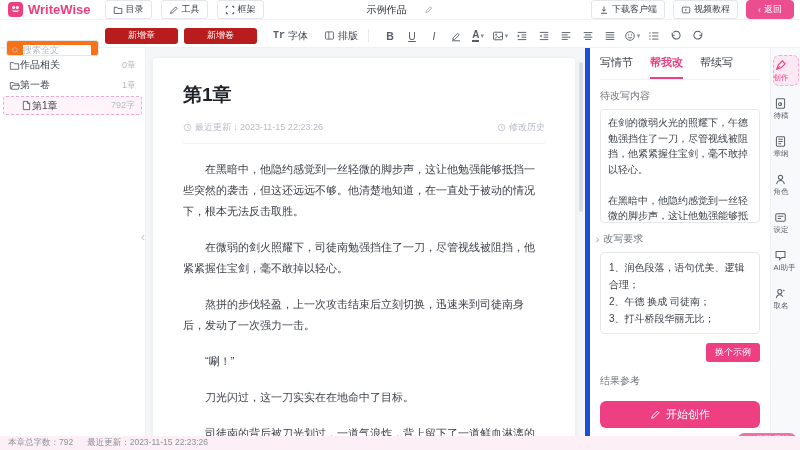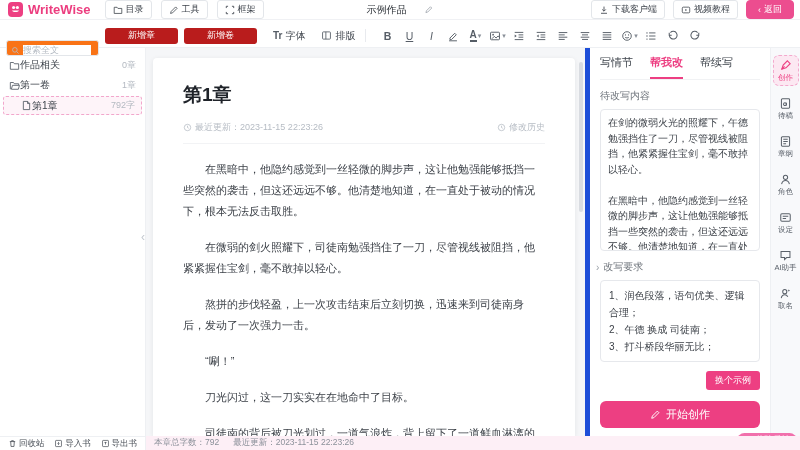--- a/index.html
+++ b/index.html
@@ -23,21 +23,21 @@
 
   
   .toolbar { position:absolute; top:24px; left:0; width:800px; height:24px; background:#fff;
              border-bottom:1px solid #eef0f3; display:flex; align-items:center; z-index:5; }
   .search { width:93px; height:16px; border:1px solid #e3e6ea; border-radius:3px; margin-left:6px;
             display:flex; align-items:flex-end; padding:0 4px; gap:3px; color:#b6bcc4; background:#f97316;margin-top:24px; }
   .search input { border:none; outline:none; width:68px; font-size:9px; font-family:inherit; color:#3a3f46; }
   .search input::placeholder { color:#b6bcc4; }
   .pbtn { height:16px; padding:0 23px; background:#b91c1c; color:#fff; font-size:9px; border:none;
           border-radius:3px; margin-left:6px; display:flex; align-items:center; cursor:pointer; }
-  .tool-text { font-size:10px; color:#3d434b; display:flex; align-items:center; gap:3px; margin-left:16px; cursor:pointer; }
+  .tool-text { font-size:10px; color:#3d434b; display:flex; align-items:center; gap:3px; margin-left:16px; cursor:pointer;font-family:Liberation Mono, monospace; }
   .tr-glyph { font-size:10px; font-weight:bold; color:#565d66; }
   .sep { width:1px; height:13px; background:#e8eaee; margin:0 10px; }
   .icon-btn { min-width:20px; height:18px; display:flex; align-items:center; justify-content:center;
               color:#565d66; font-size:10.5px; border-radius:3px; margin:0 1px; cursor:pointer; gap:1px; }
   .icon-btn .caret { font-size:7px; color:#8a9099; }
   .acolor { font-size:10px; font-weight:bold; border-bottom:2px solid #565d66; line-height:10px; }
 
   
   .sidebar { position:absolute; top:48px; left:0; width:146px; bottom:14px; background:#fff;
              border-right:1px solid #eef0f3; padding-top:7px; }
@@ -77,21 +77,21 @@
                 border-radius:3px; padding:3px 9px; margin-top:9px; cursor:pointer; }
   .result-wrap { flex:1; overflow:hidden; margin-top:2px; }
   .start-btn { height:27px; min-height:27px; background:#ed3f82; color:#fff; font-size:11px; border:none;
                border-radius:6px; display:flex; align-items:center; justify-content:center; gap:5px;
                margin-top:5px; cursor:pointer; }
 
   
   .rail { position:absolute; top:48px; right:0; width:30px; bottom:14px; background:#f8f9fb;
           border-left:1px solid #eef0f3; display:flex; flex-direction:column; align-items:center;
           padding-top:7px; gap:7px; }
-  .rail-item { display:flex; flex-direction:column; align-items:center; gap:1px; color:#5a616a;
+  .rail-item { display:flex; flex-direction:column; gap:1px; color:#5a616a;
                font-size:7.5px; width:26px; padding:3px 0 2px; cursor:pointer; border:1px dashed transparent; }
   .rail-item.active { background:#fce8f2; border-radius:6px; color:#ed3f82; border-color:#f3a9cd; }
 
   
   .footer { position:absolute; bottom:0; left:0; width:800px; height:14px; background:#fdeff6;
             display:flex; align-items:center; z-index:6; }
   .footer-left { width:146px; height:14px; background:#fff; border-top:1px solid #eef0f3;
                  border-right:1px solid #eef0f3; display:flex; align-items:center;
                  justify-content:space-between; padding:0 8px; }
   .fbtn { display:flex; align-items:center; gap:2px; font-size:8.5px; color:#474d55; cursor:pointer; }
@@ -340,20 +340,21 @@
     <span class="req-chevron">›</span>
     <span class="panel-label" style="margin:0;">改写要求</span>
   </div>
   <div class="req-box">
     <div>1、润色段落，语句优美、逻辑合理；</div>
     <div>2、午德 换成 司徒南；</div>
     <div>3、打斗桥段华丽无比；</div>
   </div>
   <button class="sample-btn">换个示例</button>
 
+  <div class="panel-label" style="margin-top:12px;">结果参考</div>
   <div class="result-wrap">
     
     
   </div>
 
   <button class="start-btn">
     <svg width="11" height="11" viewBox="0 0 14 14" fill="none" stroke="#fff" stroke-width="1.2">
         <path d="M2.2 11.8l.8-2.8 6.3-6.3 2 2-6.3 6.3z"></path>
       </svg>
     <span>开始创作</span>
@@ -407,42 +408,20 @@
     <svg width="13" height="13" viewBox="0 0 14 14" fill="none" stroke="currentColor" stroke-width="1.1">
         <circle cx="6.2" cy="5" r="2.2"></circle>
         <path d="M2.4 12c.5-2.4 2-3.6 3.8-3.6 1.4 0 2.6.7 3.3 2"></path>
         <path d="M10.6 2.4l.4 1 1 .4-1 .4-.4 1-.4-1-1-.4 1-.4z" fill="currentColor" stroke="none"></path>
       </svg>
     <span>取名</span>
   </div>
 </div>
 
 <div class="footer">
-  <div class="footer-left">
-    <span class="fbtn">
-      <svg width="9" height="9" viewBox="0 0 14 14" fill="none" stroke="currentColor" stroke-width="1.2">
-          <path d="M2.8 4h8.4M5.6 4V2.6h2.8V4M4.2 4l.5 7.6h4.6L9.8 4"></path>
-        </svg>
-      <span>回收站</span>
-    </span>
-    <span class="fbtn">
-      <svg width="9" height="9" viewBox="0 0 14 14" fill="none" stroke="currentColor" stroke-width="1.1">
-          <rect x="2.4" y="2.2" width="9.2" height="9.6" rx="1"></rect>
-          <path d="M7 4.6v4M5.4 7L7 8.6 8.6 7"></path>
-        </svg>
-      <span>导入书</span>
-    </span>
-    <span class="fbtn">
-      <svg width="9" height="9" viewBox="0 0 14 14" fill="none" stroke="currentColor" stroke-width="1.1">
-          <rect x="2.4" y="2.2" width="9.2" height="9.6" rx="1"></rect>
-          <path d="M7 8.6v-4M5.4 6.2L7 4.6l1.6 1.6"></path>
-        </svg>
-      <span>导出书</span>
-    </span>
-  </div>
   <div class="footer-status">
     <span>本章总字数：792</span>
     <span>最近更新：2023-11-15 22:23:26</span>
   </div>
 </div>
 <span class="feedback">
   <svg width="9" height="9" viewBox="0 0 14 14" fill="none" stroke="#fff" stroke-width="1.3">
       <circle cx="7" cy="7" r="5"></circle>
       <path d="M7 6.4v3.2M7 4.2v.3"></path>
     </svg>

